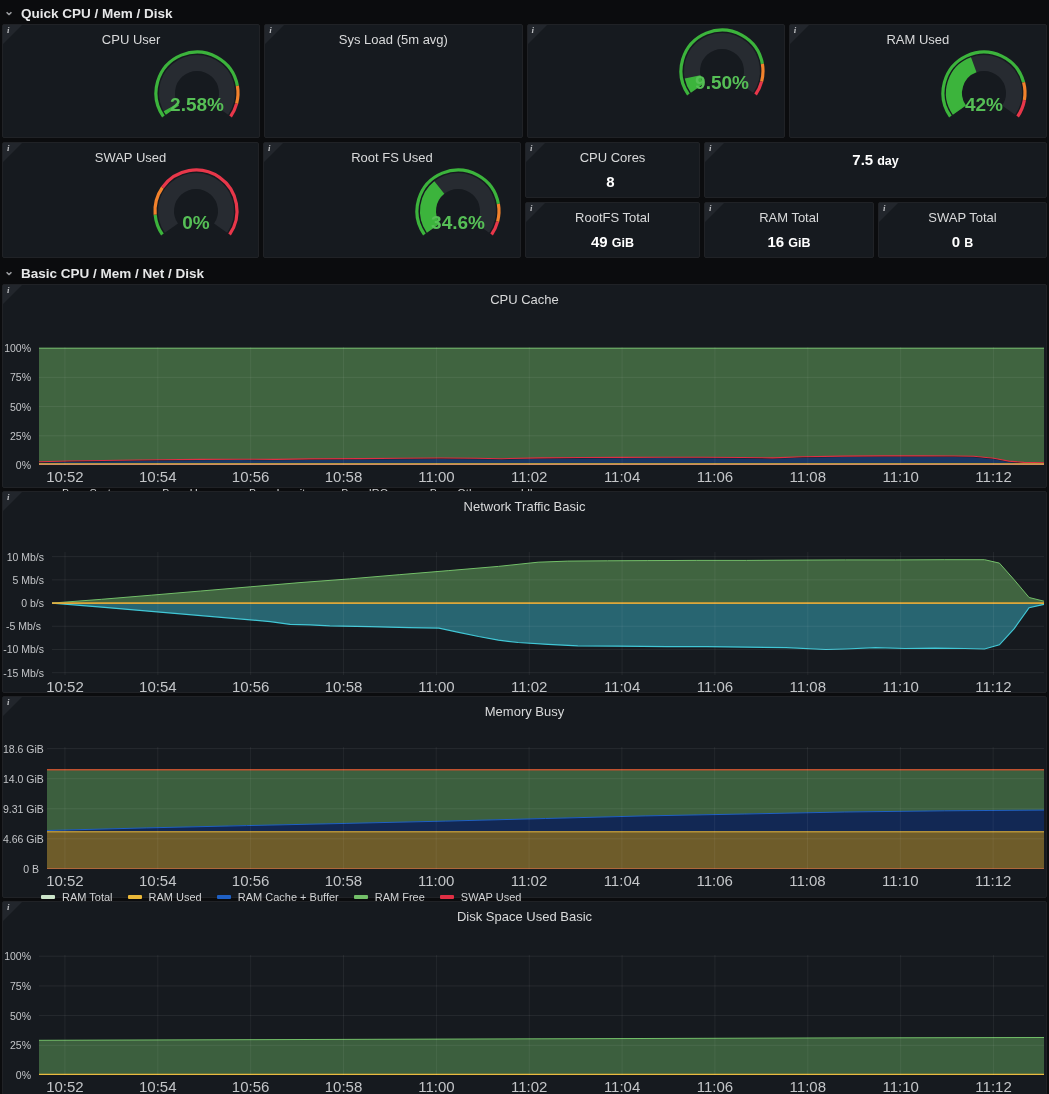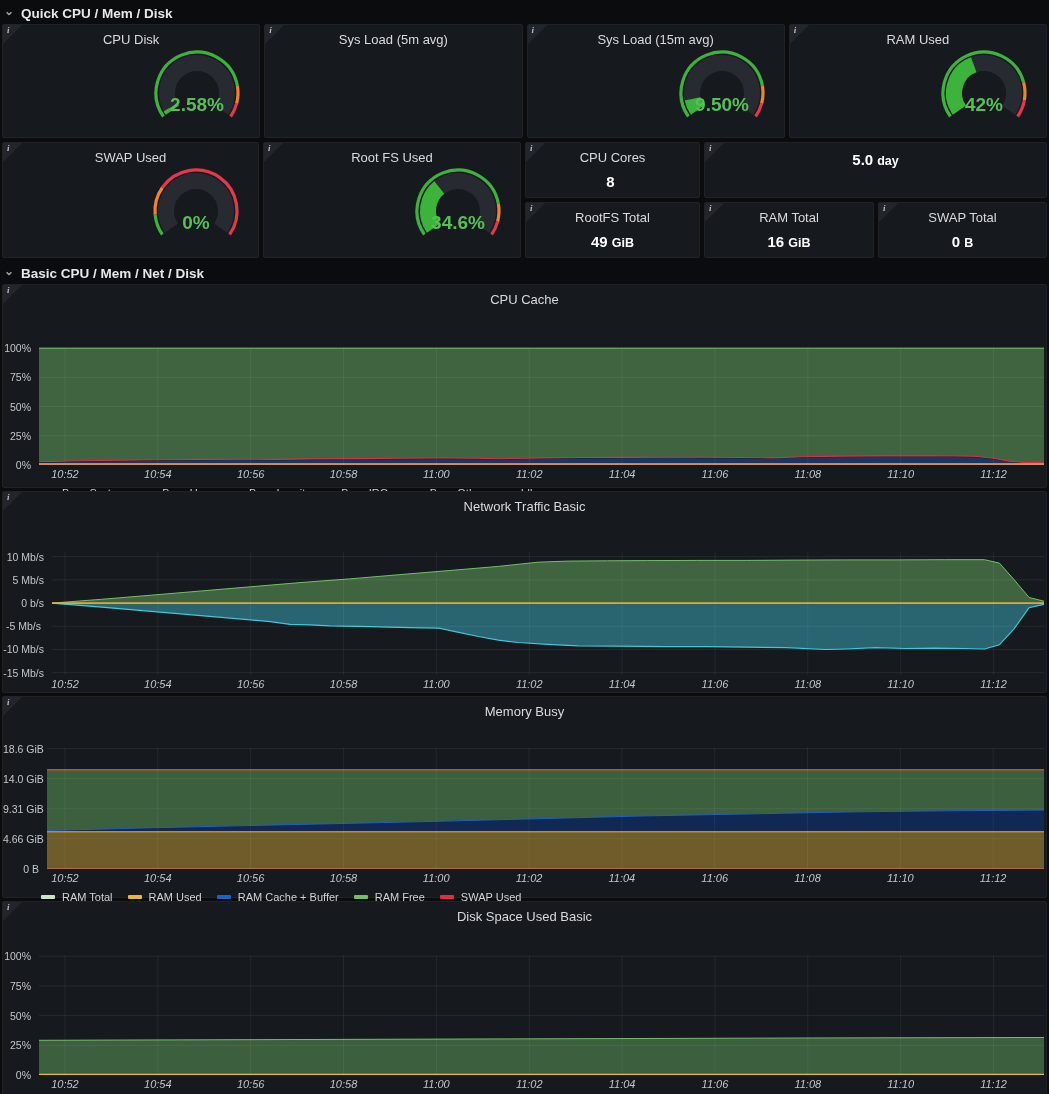--- a/index.html
+++ b/index.html
@@ -23,42 +23,42 @@
   .statpanel { height:56px; }
   .stat-value { text-align:center; font-weight:700; font-size:15px; color:#ffffff; margin-top:8px; }
   .stat-value .unit { font-size:12.5px; margin-left:4px; }
   .subcol { display:flex; flex-direction:column; gap:4px; flex:1; }
   .subrow { display:flex; gap:4px; }
   
   .tspanel { width:100%; }
   .plotrow { position:relative; width:100%; }
   .ylabel { position:absolute; left:0; text-align:right; font-size:10.5px; color:#c3c5c8; white-space:nowrap; }
   .plot { position:absolute; top:0; bottom:0; right:2px; }
-  .xlabels { position:relative; height:15px; font-size:11px; color:#c3c5c8;font-style:italic; }
+  .xlabels { position:relative; height:15px; font-size:15px; color:#c3c5c8; }
   .xlabels span { position:absolute; top:3px; transform:translateX(-50%); white-space:nowrap; }
   .legend { display:flex; gap:15px; padding-left:38px; margin-top:7px; font-size:11px; color:#d0d2d4; align-items:center; flex-wrap:wrap; }
   .legend .item { display:flex; align-items:center; cursor:pointer; }
   .legend .sw { width:14px; height:4px; border-radius:1px; display:inline-block; margin-right:7px; }
 </style>
 </head>
 <body>
 
 <div id="app">
 
   <div class="sec-header">
     <span class="chev">⌄</span>
     <span>Quick CPU / Mem / Disk</span>
   </div>
 
   <div class="row">
     <div class="panel gpanel" style="flex:1">
       <div class="corner">
           <span>i</span>
         </div>
-      <div class="ptitle">CPU Disk</div>
+      <div class="ptitle">CPU User</div>
       <div class="gauge-box">
           <svg width="124" height="84" viewBox="0 0 124 84">
             <path d="M 28.41 69.52 A 41 41 0 1 1 102.38 38.88" fill="none" stroke="#3CB43C" stroke-width="3.2"></path>
             <path d="M 102.38 38.88 A 41 41 0 0 1 101.60 56.61" fill="none" stroke="#F2822C" stroke-width="3.2"></path>
             <path d="M 101.60 56.61 A 41 41 0 0 1 95.59 69.52" fill="none" stroke="#E8374A" stroke-width="3.2"></path>
             <path d="M 37.43 63.21 A 30 30 0 1 1 86.57 63.21" fill="none" stroke="#272b31" stroke-width="16"></path>
             <path d="M 37.43 63.21 A 30 30 0 0 1 35.65 60.34" fill="none" stroke="#3CB43C" stroke-width="16"></path>
             <text x="62" y="64" text-anchor="middle" fill="#56BF56" font-size="19" font-weight="600">2.58%</text>
           </svg>
         </div>
@@ -66,21 +66,20 @@
     <div class="panel gpanel" style="flex:1">
       <div class="corner">
           <span>i</span>
         </div>
       <div class="ptitle">Sys Load (5m avg)</div>
     </div>
     <div class="panel gpanel" style="flex:1">
       <div class="corner">
           <span>i</span>
         </div>
-      <div class="ptitle">Sys Load (15m avg)</div>
       <div class="gauge-box">
           <svg width="124" height="84" viewBox="0 0 124 84">
             <path d="M 28.41 69.52 A 41 41 0 1 1 102.38 38.88" fill="none" stroke="#3CB43C" stroke-width="3.2"></path>
             <path d="M 102.38 38.88 A 41 41 0 0 1 101.60 56.61" fill="none" stroke="#F2822C" stroke-width="3.2"></path>
             <path d="M 101.60 56.61 A 41 41 0 0 1 95.59 69.52" fill="none" stroke="#E8374A" stroke-width="3.2"></path>
             <path d="M 37.43 63.21 A 30 30 0 1 1 86.57 63.21" fill="none" stroke="#272b31" stroke-width="16"></path>
             <path d="M 37.43 63.21 A 30 30 0 0 1 32.58 51.85" fill="none" stroke="#3CB43C" stroke-width="16"></path>
             <text x="62" y="64" text-anchor="middle" fill="#56BF56" font-size="19" font-weight="600">9.50%</text>
           </svg>
         </div>
@@ -141,21 +140,21 @@
           <div class="corner">
               <span>i</span>
             </div>
           <div class="ptitle">CPU Cores</div>
           <div class="stat-value"><span>8</span><span class="unit"></span></div>
         </div>
         <div class="panel statpanel" style="flex:1">
           <div class="corner">
               <span>i</span>
             </div>
-          <div class="stat-value"><span>5.0</span><span class="unit">day</span></div>
+          <div class="stat-value"><span>7.5</span><span class="unit">day</span></div>
         </div>
       </div>
       <div class="subrow">
         <div class="panel statpanel" style="flex:0 0 175px">
           <div class="corner">
               <span>i</span>
             </div>
           <div class="ptitle">RootFS Total</div>
           <div class="stat-value"><span>49</span><span class="unit">GiB</span></div>
         </div>

